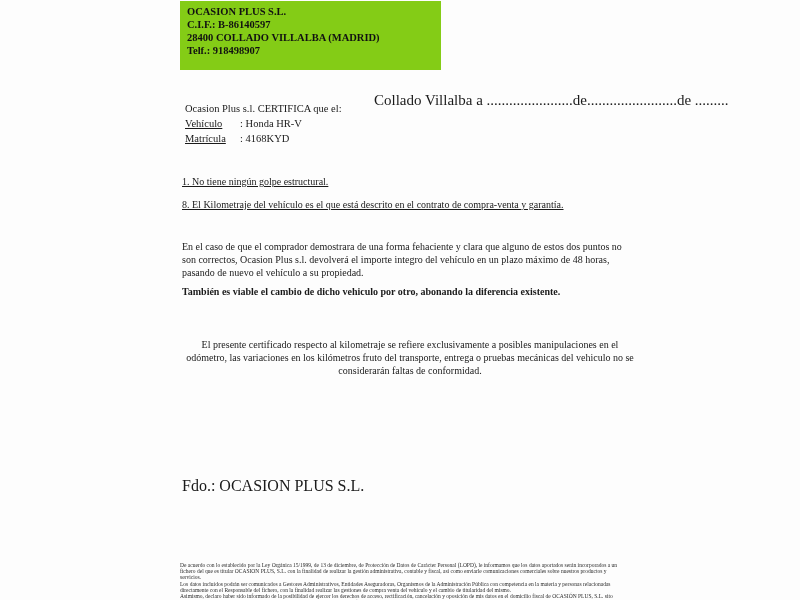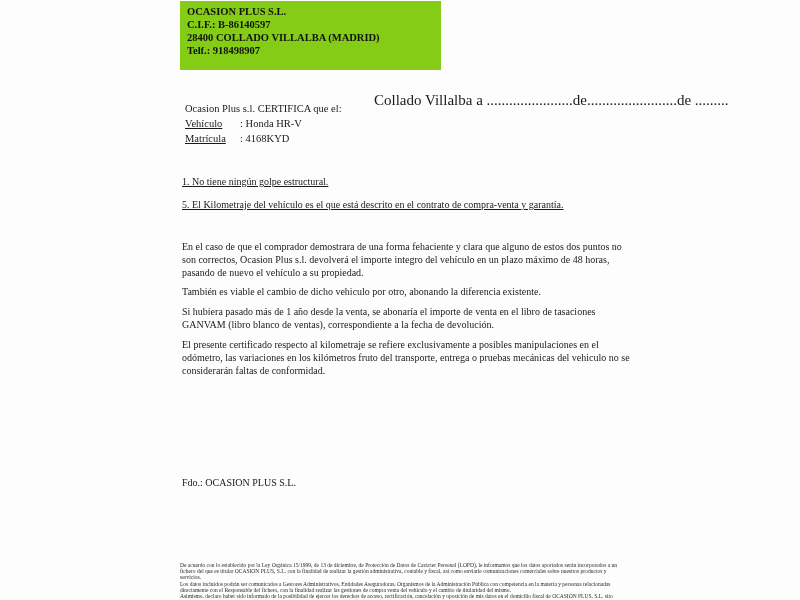--- a/index.html
+++ b/index.html
@@ -53,27 +53,27 @@
     .point-1 { top: 176px; }
     .point-2 { top: 199px; }
     .para {
       position: absolute;
       left: 182px;
       width: 456px;
       font-size: 10px;
       line-height: 13.2px;
     }
     .para-1 { top: 240px; }
-    .para-2 { top: 285px; width: auto; white-space: nowrap; }
+    .para-2 { top: 285px; width: auto; white-space: nowrap; font-weight: bold; }
     .para-3 { top: 305px; }
-    .para-4 { top: 338px; }
+    .para-4 { top: 338px; text-align: center; }
     .signature {
       position: absolute;
       left: 182px; top: 477px;
-      font-size: 10px;
+      font-size: 16px;
       white-space: nowrap;
     }
     .legal {
       position: absolute;
       left: 180px; top: 562px;
       width: 437px;
       font-size: 5.5px;
       line-height: 6.2px;
       color: #2a2a2a;
     }
@@ -93,25 +93,24 @@
 
   <div class="date-line">Collado Villalba a .......................de........................de .........</div>
 
   <div class="certify-block">
     <div class="certify-intro">Ocasion Plus s.l. CERTIFICA que el:</div>
     <div class="field-row"><span class="label-wrap"><span class="underlined">Vehículo</span></span><span>: Honda HR-V</span></div>
     <div class="field-row"><span class="label-wrap"><span class="underlined">Matrícula</span></span><span>: 4168KYD</span></div>
   </div>
 
   <div class="point point-1">1. No tiene ningún golpe estructural.</div>
-  <div class="point point-2">5. El Kilometraje del vehículo es el que está descrito en el contrato de compra-venta y garantía.</div>
+  <div class="point point-2">8. El Kilometraje del vehículo es el que está descrito en el contrato de compra-venta y garantía.</div>
 
   <div class="para para-1">En el caso de que el comprador demostrara de una forma fehaciente y clara que alguno de estos dos puntos no son correctos, Ocasion Plus s.l. devolverá el importe integro del vehículo en un plazo máximo de 48 horas, pasando de nuevo el vehículo a su propiedad.</div>
   <div class="para para-2">También es viable el cambio de dicho vehiculo por otro, abonando la diferencia existente.</div>
-  <div class="para para-3">Si hubiera pasado más de 1 año desde la venta, se abonaría el importe de venta en el libro de tasaciones GANVAM (libro blanco de ventas), correspondiente a la fecha de devolución.</div>
   <div class="para para-4">El presente certificado respecto al kilometraje se refiere exclusivamente a posibles manipulaciones en el odómetro, las variaciones en los kilómetros fruto del transporte, entrega o pruebas mecánicas del vehiculo no se considerarán faltas de conformidad.</div>
 
   <div class="signature">Fdo.: OCASION PLUS S.L.</div>
 
   <div class="legal">
     <p class="legal-para">De acuerdo con lo establecido por la Ley Orgánica 15/1999, de 13 de diciembre, de Protección de Datos de Carácter Personal (LOPD), le informamos que los datos aportados serán incorporados a un fichero del que es titular OCASION PLUS, S.L. con la finalidad de realizar la gestión administrativa, contable y fiscal, así como enviarle comunicaciones comerciales sobre nuestros productos y servicios.</p>
     <p class="legal-para">Los datos incluidos podrán ser comunicados a Gestores Administrativos, Entidades Aseguradoras, Organismos de la Administración Pública con competencia en la materia y personas relacionadas directamente con el Responsable del fichero, con la finalidad realizar las gestiones de compra venta del vehículo y el cambio de titularidad del mismo.</p>
     <p class="legal-para">Asimismo, declaro haber sido informado de la posibilidad de ejercer los derechos de acceso, rectificación, cancelación y oposición de mis datos en el domicilio fiscal de OCASIÓN PLUS, S.L. sito en AVDA. JUAN CARLOS I, 36 - 28400 COLLADO VILLALBA - MADRID (Inscrita en el Registro Mercantil de Madrid Tomo 150, Inscripción 1, Hoja M 511731</p>
   </div>
 

